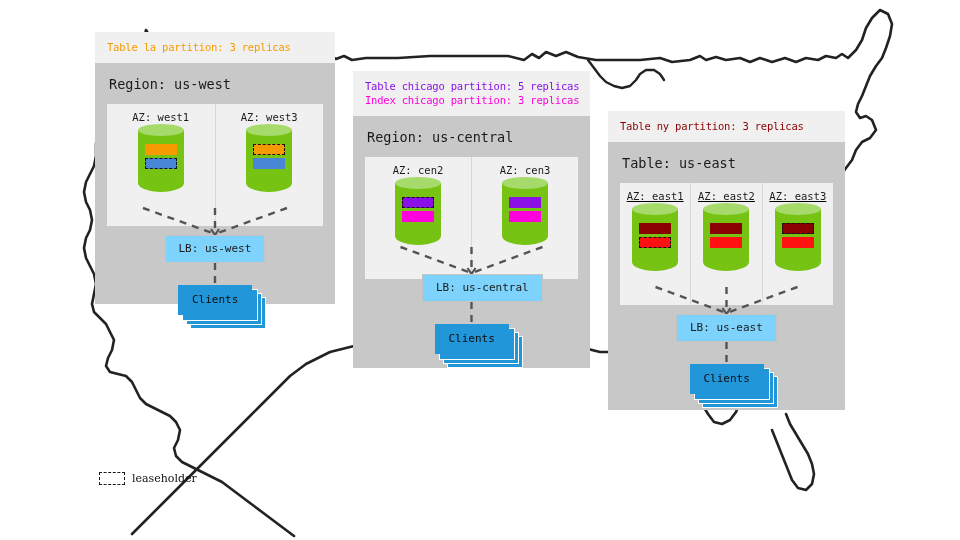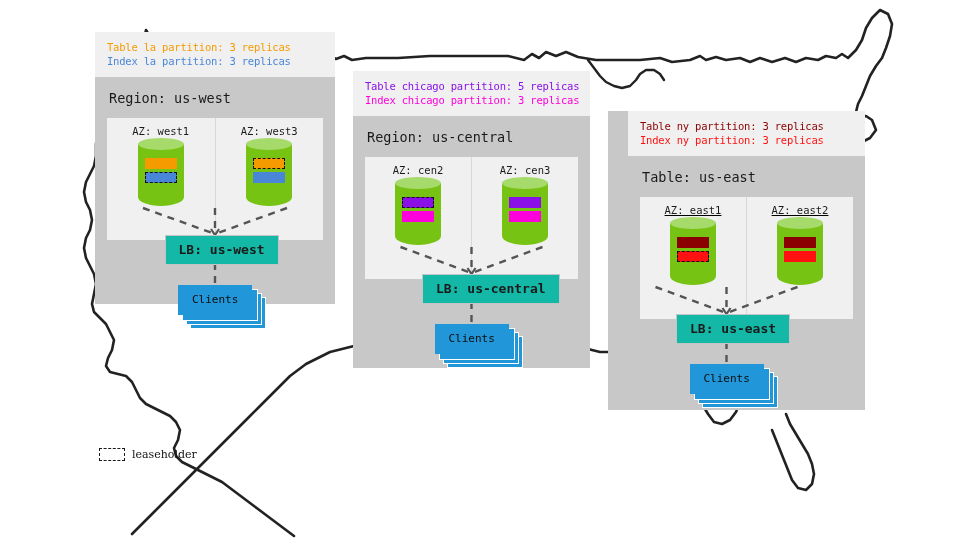--- a/index.html
+++ b/index.html
@@ -54,25 +54,24 @@
     box-sizing:border-box;
   }
   .bar.lease{border:1.6px dashed #111111;}
 
   
   .conn{position:absolute;left:0;top:0;width:100%;height:100%;pointer-events:none;}
 
   
   .lb{
     position:absolute;
-    background:#14b8a6;border:1px solid #c4c4c4;
-    font-size:13px;color:#1a1a1a;
+    background:#7dd3fc;border:1px solid #c4c4c4;
+    font-size:11px;color:#1a1a1a;
     padding:6px 13px 7px 13px;white-space:nowrap;
     z-index:4;
-    font-weight:bold;
   }
   
   .clients-wrap{position:absolute;z-index:4;}
   .clients-sh{position:absolute;background:#2196d9;border:1px solid #ffffff;}
   .clients-main{
     position:relative;background:#2196d9;
     font-size:11px;color:#0d0d0d;
     padding:7px 13px 8px 13px;white-space:nowrap;
     border:1px solid #2196d9;
   }
@@ -157,21 +156,20 @@
          L806,490 L798,488 L792,480 L788,470
          L784,460 L780,450 L776,440 L772,430"></path>
     <path fill="none" stroke="#222222" stroke-width="2.4" stroke-linejoin="round" stroke-linecap="round" d="M588,60 L594,68 L600,76 L606,82 L614,86
          L622,88 L630,86 L636,80 L640,74
          L646,70 L654,70 L660,74 L664,80"></path>
   </svg>
 
   <div class="region" id="region-0" style="left:95px;top:32px;width:240px;height:272px;">
     <div class="region-head">
       <div class="plabel" style="color:#F59B00">Table la partition: 3 replicas</div>
-      <div class="plabel" style="color:#4A86D8">Index la partition: 3 replicas</div>
     </div>
     <div class="region-title">Region: us-west</div>
     <div class="az-row" style="height: 122px;">
         <div class="az">
           <div class="az-label">AZ: west1</div>
           <div class="cyl">
             <div class="cyl-body" style="height: 62px; background: rgb(118, 195, 19);">
               <div class="bars" style="padding-top: 14px;">
                 <div class="bar" style="background: rgb(245, 155, 0);"></div>
                 <div class="bar lease" style="background: rgb(74, 134, 216);"></div>
@@ -222,24 +220,23 @@
                 <div class="bar" style="background: rgb(139, 16, 232);"></div>
                 <div class="bar" style="background: rgb(255, 0, 221);"></div>
               </div>
             </div>
             <div class="cyl-top" style="background: rgb(166, 219, 107);"></div>
           </div>
         </div>
       </div>
   </div>
 
-  <div class="region" id="region-2" style="left:608px;top:111px;width:237px;height:299px;padding-left:20px;">
+  <div class="region" id="region-2" style="left:608px;top:111px;width:237px;height:299px;">
     <div class="region-head">
       <div class="plabel" style="color:#8B0000">Table ny partition: 3 replicas</div>
-      <div class="plabel" style="color:#FF1111">Index ny partition: 3 replicas</div>
     </div>
     <div class="region-title">Table: us-east</div>
     <div class="az-row" style="height: 122px; text-decoration: underline;">
         <div class="az">
           <div class="az-label">AZ: east1</div>
           <div class="cyl">
             <div class="cyl-body" style="height: 62px; background: rgb(118, 195, 19);">
               <div class="bars" style="padding-top: 14px;">
                 <div class="bar" style="background: rgb(139, 0, 0);"></div>
                 <div class="bar lease" style="background: rgb(255, 17, 17);"></div>
@@ -253,24 +250,36 @@
           <div class="cyl">
             <div class="cyl-body" style="height: 62px; background: rgb(118, 195, 19);">
               <div class="bars" style="padding-top: 14px;">
                 <div class="bar" style="background: rgb(139, 0, 0);"></div>
                 <div class="bar" style="background: rgb(255, 17, 17);"></div>
               </div>
             </div>
             <div class="cyl-top" style="background: rgb(166, 219, 107);"></div>
           </div>
         </div>
+        <div class="az">
+          <div class="az-label">AZ: east3</div>
+          <div class="cyl">
+            <div class="cyl-body" style="height: 62px; background: rgb(118, 195, 19);">
+              <div class="bars" style="padding-top: 14px;">
+                <div class="bar lease" style="background: rgb(139, 0, 0);"></div>
+                <div class="bar" style="background: rgb(255, 17, 17);"></div>
+              </div>
+            </div>
+            <div class="cyl-top" style="background: rgb(166, 219, 107);"></div>
+          </div>
+        </div>
       </div>
   </div>
 
-  <div class="legend" style="left:99px;top:448px;">
+  <div class="legend" style="left:99px;top:472px;">
     <div class="legend-swatch"></div>
     <div class="legend-text">leaseholder</div>
   </div>
 
 <svg class="conn" viewBox="0 0 960 540" style="position: absolute; left: 0px; top: 0px; width: 960px; height: 540px; z-index: 3;">
       <path d="M143,208 L215,234" stroke="#545454" stroke-width="2.4" fill="none" stroke-dasharray="7,6"></path>
       <path d="M215,208 L215,234" stroke="#545454" stroke-width="2.4" fill="none" stroke-dasharray="7,6"></path>
       <path d="M287,208 L215,234" stroke="#545454" stroke-width="2.4" fill="none" stroke-dasharray="7,6"></path>
       <path d="M211,229 L215,235 L219,229" stroke="#545454" stroke-width="2.2" fill="none"></path>
     </svg>

